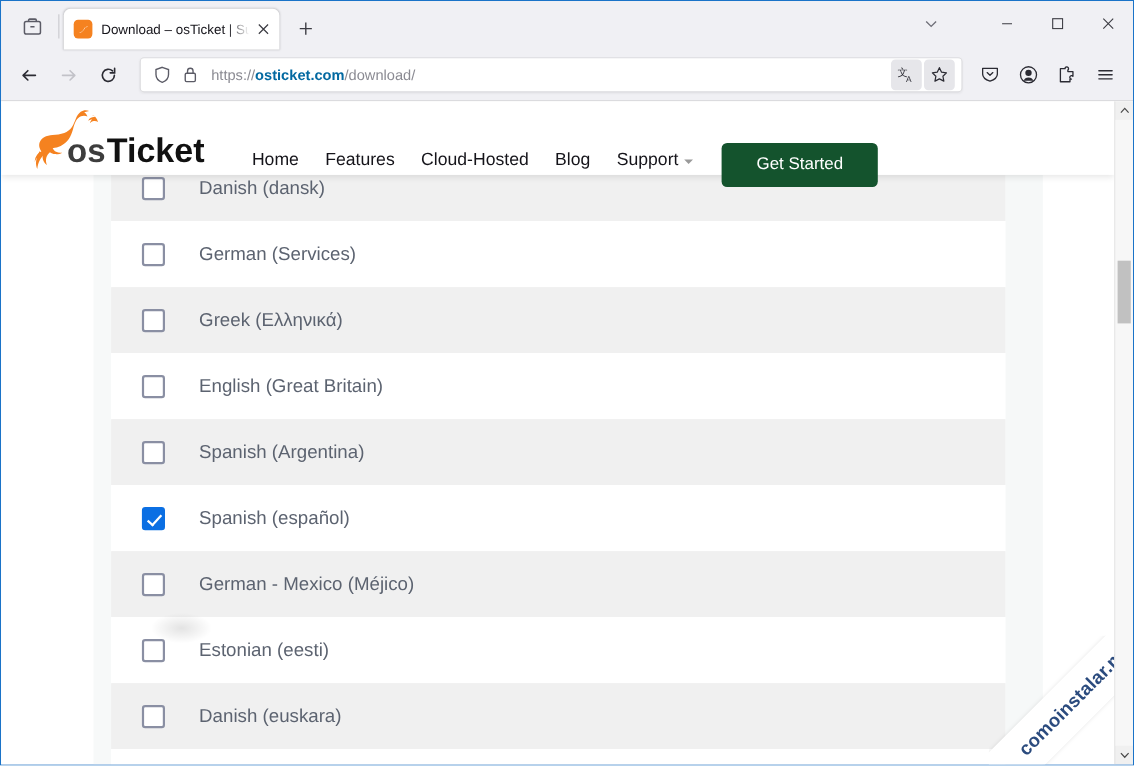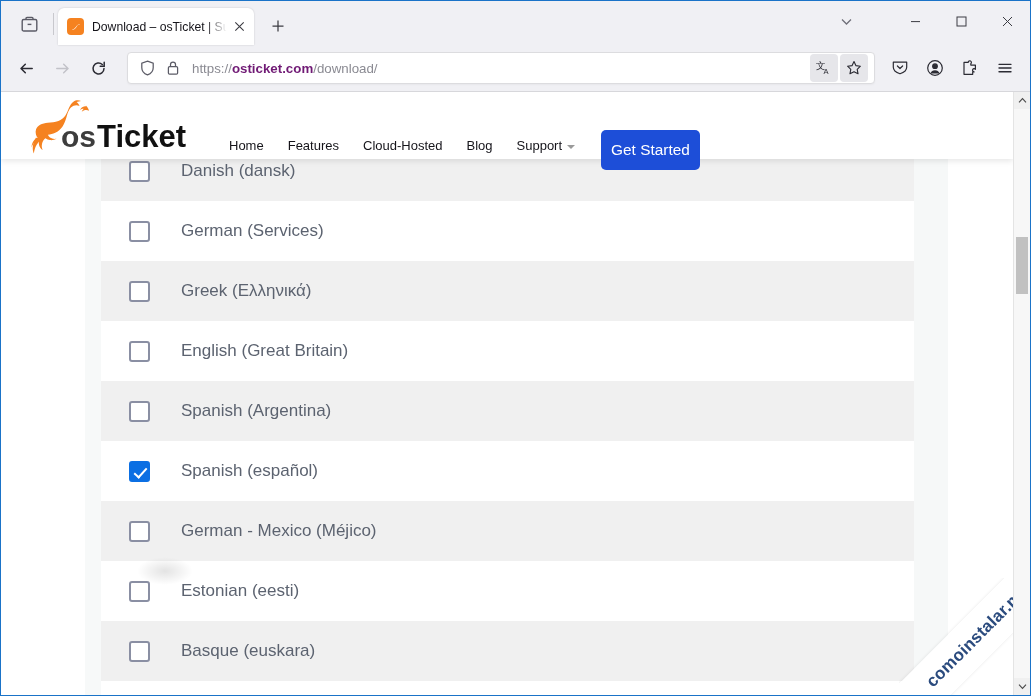--- a/index.html
+++ b/index.html
@@ -120,21 +120,21 @@
     width: 26px; height: 26px; flex: 0 0 26px;
     display: flex; align-items: center; justify-content: center;
   }
   .url-text {
     flex: 1 1 auto;
     font-size: 13.3px;
     color: #8a8a92;
     margin-left: 6px;
     white-space: nowrap; overflow: hidden;
   }
-  .url-text b { color: #701a75; font-weight: 600; }
+  .url-text b { color: #0369a1; font-weight: 600; }
   .url-right { display: flex; align-items: center; gap: 2px; }
   .url-act {
     width: 28px; height: 28px;
     display: flex; align-items: center; justify-content: center;
     border-radius: 4px;
   }
   .url-act.active { background: #e6e6ea; }
   .toolbar-right { display: flex; align-items: center; gap: 1px; }
   .tbbtn {
     width: 34px; height: 34px;
@@ -171,41 +171,41 @@
     position: relative;
     flex: 0 0 172px;
   }
   .logo svg { display: block; }
   .nav {
     display: flex; align-items: center;
     gap: 0px;
     margin-left: 22px;
   }
   .nav a {
-    font-size: 13px;
+    font-size: 16px;
     color: #15141a;
     text-decoration: none;
     padding: 6px 12px;
     white-space: nowrap;
     display: inline-flex; align-items: center; gap: 5px; margin-top: 40px;
   }
   .caret {
     display: inline-block;
     width: 0; height: 0;
     border-left: 4px solid transparent;
     border-right: 4px solid transparent;
     border-top: 4px solid #9a9a9a;
     position: relative; top: 1px;
   }
   .getstarted {
     margin-left: 14px;
-    background: #1d4ed8;
+    background: #14532d;
     color: #ffffff;
     font-size: 15.4px;
-    padding: 11px 10px;
+    padding: 11px 32px;
     border-radius: 5px;
     white-space: nowrap;
     text-decoration: none;
     display: inline-block;
     margin-top: 48px;
   }
 
   
   .langwrap {
     position: absolute;
@@ -487,21 +487,21 @@
             <div class="langrow alt">
               <span class="cb"></span>
               <span class="langlabel">German - Mexico (Méjico)</span>
             </div>
             <div class="langrow">
               <span class="cb"></span>
               <span class="langlabel">Estonian (eesti)</span>
             </div>
             <div class="langrow alt">
               <span class="cb"></span>
-              <span class="langlabel">Basque (euskara)</span>
+              <span class="langlabel">Danish (euskara)</span>
             </div>
             <div class="langrow">
               <span class="langlabel"></span>
             </div>
           </div>
         <div class="cursor-shadow"></div>
       </div>
 
       <div class="siteheader">
         <div class="logo">

